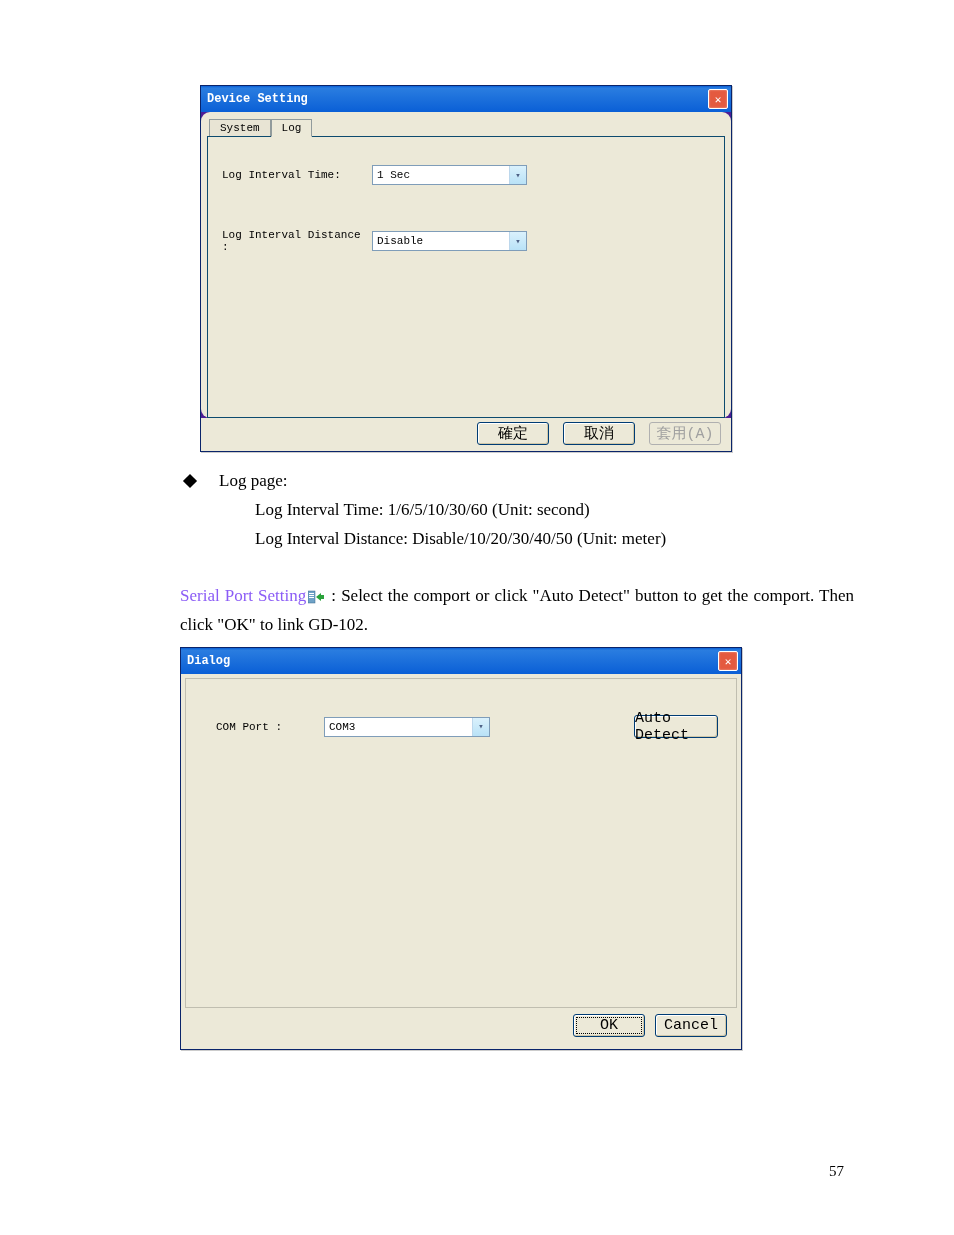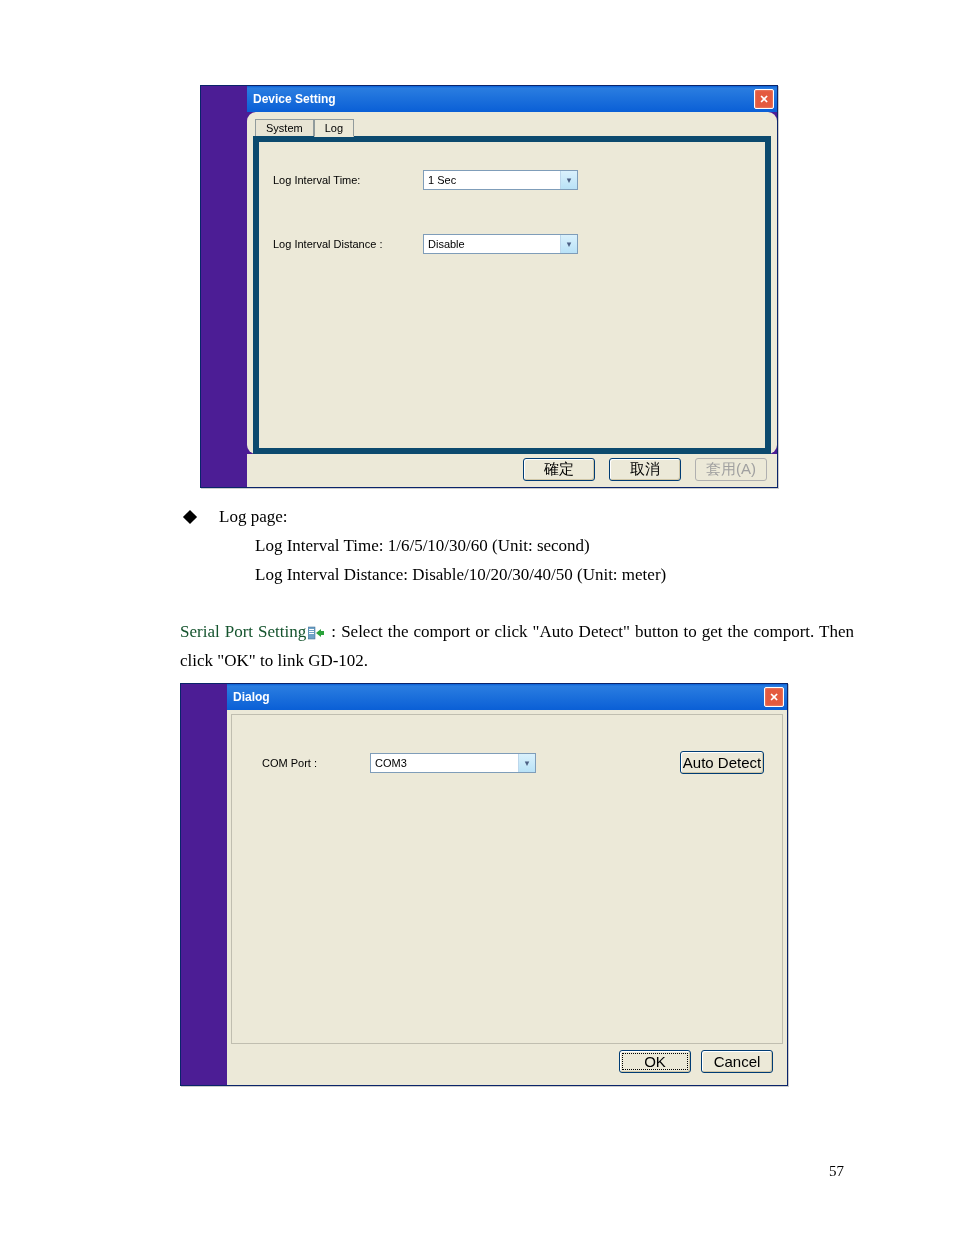--- a/index.html
+++ b/index.html
@@ -15,24 +15,23 @@
     height: 1235px;
     position: relative;
     box-sizing: border-box;
     padding: 85px 100px 0 180px;
   }
   .dialog-window {
     width: 530px;
     background: #4c1d95;
     border: 1px solid #0a246a;
     box-shadow: 1px 1px 0 rgba(0,0,0,0.2);
-    font-family: Liberation Sans, sans-serif;
+    font-family: Liberation Mono, monospace;
     font-size: 11px;
     margin-left: 20px;
-    padding-left: 46px;
   }
   .titlebar {
     background: linear-gradient(to bottom, #0a5fd6 0%, #2a7de0 8%, #0a5fd6 100%);
     height: 26px;
     display: flex;
     align-items: center;
     justify-content: space-between;
     padding: 0 3px 0 6px;
     color: #fff;
     font-weight: bold;
@@ -74,22 +73,22 @@
   .tab.inactive {
     background: #e8e4d4;
   }
   .tab.active {
     background: #ece9d8;
     border-bottom: 1px solid #ece9d8;
     z-index: 2;
   }
   .tab-content {
     background: #ece9d8;
-    border: 6px solid #0c4a6e;
-    height: 318px;
+    border: 1px solid #0c4a6e;
+    height: 282px;
     padding: 28px 14px 14px 14px;
     box-sizing: border-box;
     position: relative;
   }
   .form-row {
     display: flex;
     align-items: center;
     margin-bottom: 44px;
   }
   .form-label {
@@ -167,21 +166,21 @@
     margin-right: 24px;
   }
   .indent1 {
     margin-left: 75px;
   }
   .serial-para {
     margin-top: 28px;
     text-align: justify;
   }
   .link-blue {
-    color: #14532d;
+    color: #8b5cf6;
   }
   .small-icon {
     display: inline-flex;
     width: 16px;
     height: 14px;
     vertical-align: middle;
     margin: 0 2px;
   }
 
   .dialog2-body {

